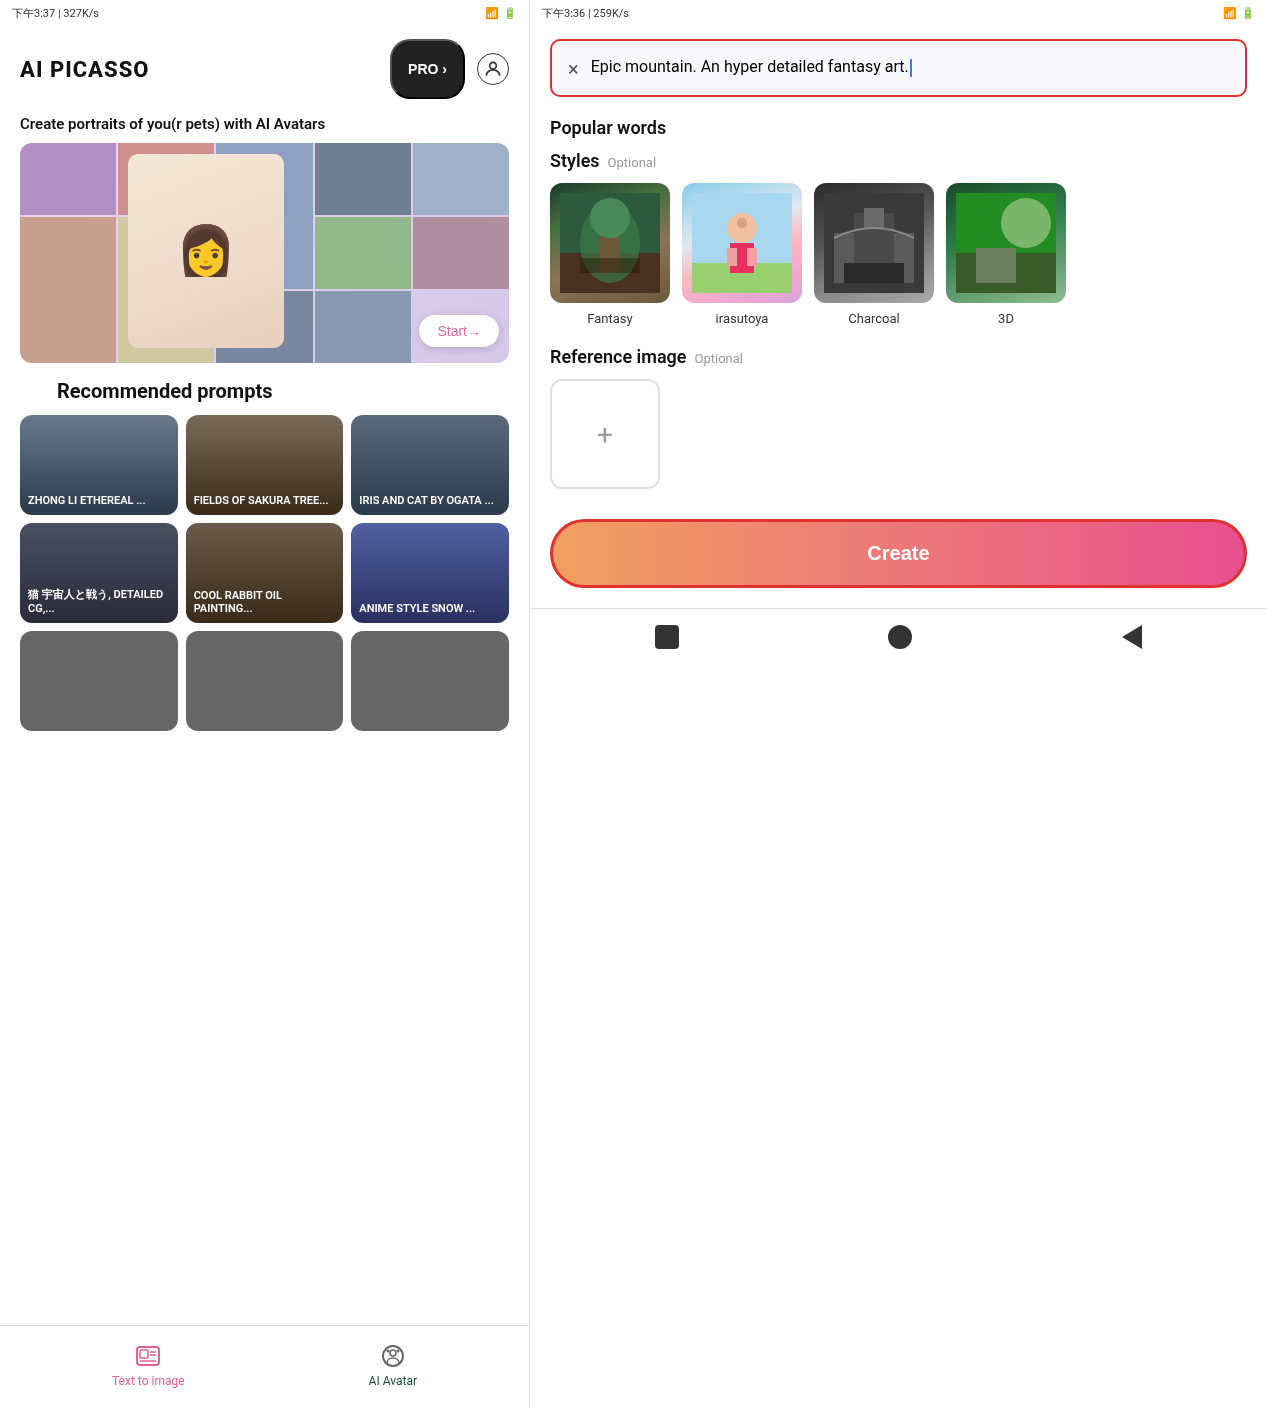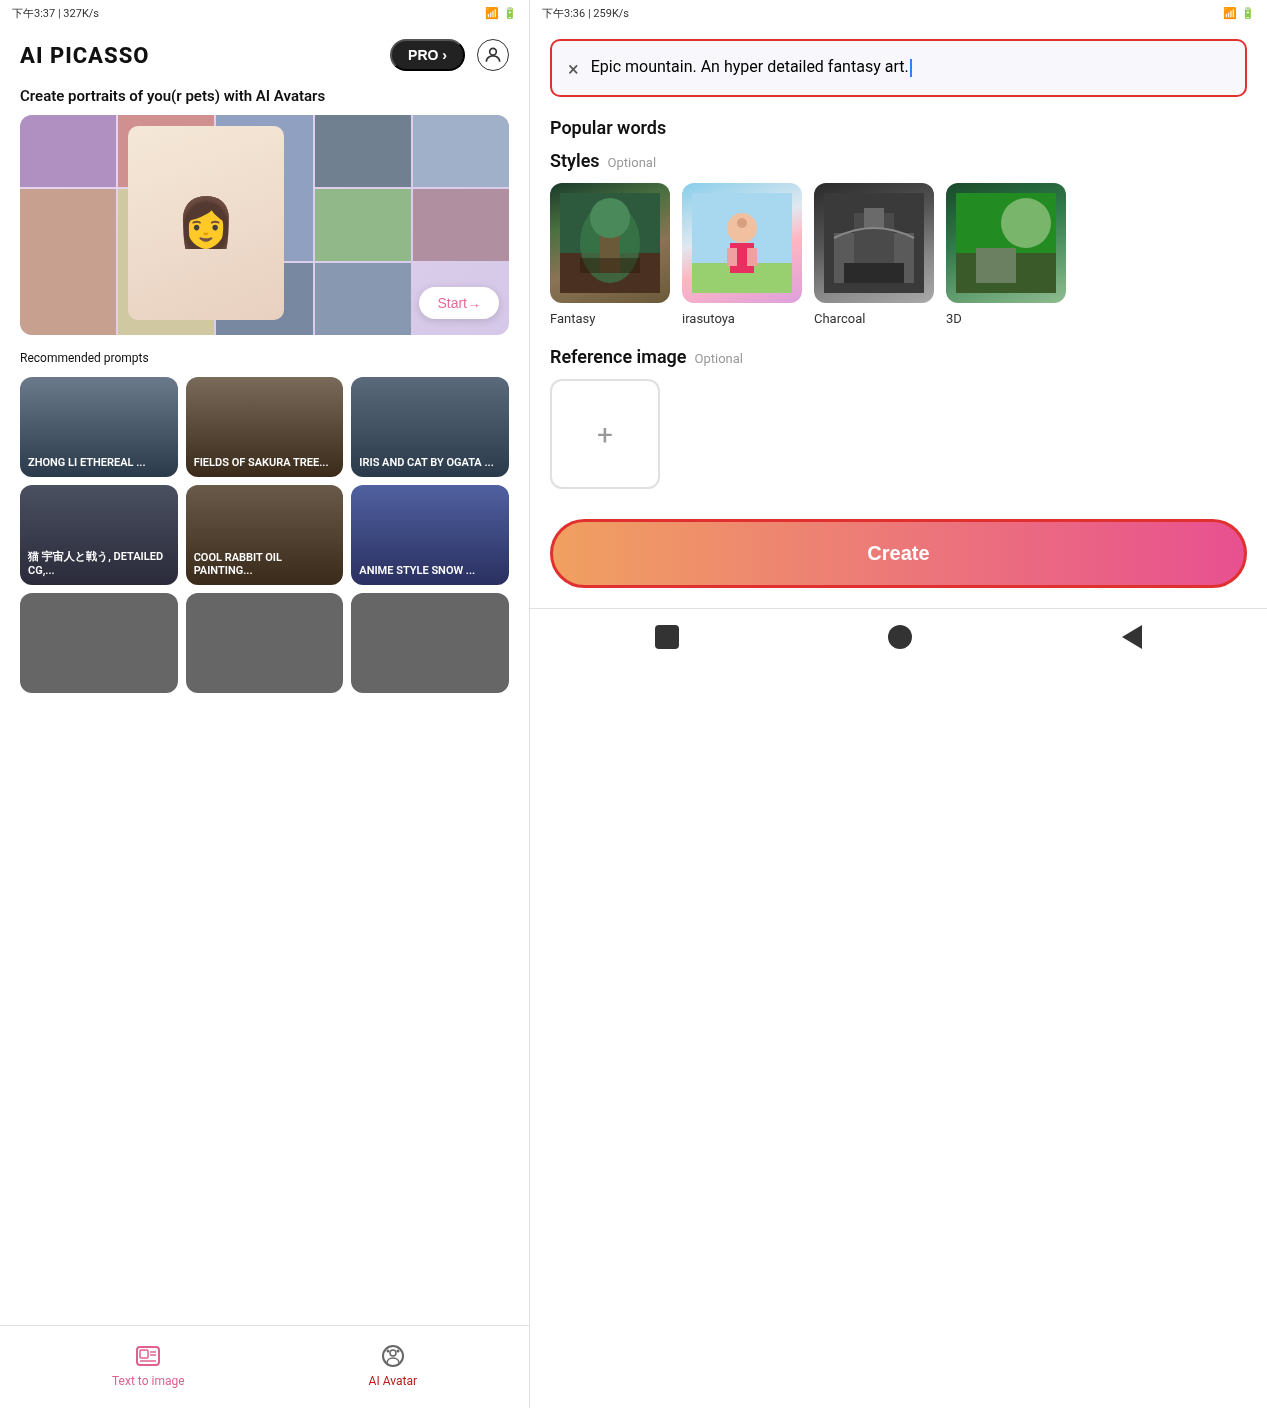--- a/index.html
+++ b/index.html
@@ -54,21 +54,21 @@
     .header-right {
       display: flex;
       align-items: center;
       gap: 12px;
     }
 
     .pro-badge {
       background: #222;
       color: #fff;
       border-radius: 20px;
-      padding: 6px 16px;
+      padding: 20px 16px;
       font-size: 14px;
       font-weight: 600;
       display: flex;
       align-items: center;
       gap: 6px;
     }
 
     .user-icon {
       width: 32px;
       height: 32px;
@@ -160,24 +160,25 @@
       cursor: pointer;
       box-shadow: 0 2px 8px rgba(0,0,0,0.15);
     }
 
     .recommended-section {
       padding: 0 20px;
       flex: 1;
     }
 
     .recommended-title {
-      font-size: 12px;
-      font-weight: 400;
+      font-size: 20px;
+      font-weight: 700;
       color: #111;
       margin-bottom: 12px;
+      margin-left: 37px;
     }
 
     .prompts-grid {
       display: grid;
       grid-template-columns: repeat(3, 1fr);
       gap: 8px;
     }
 
     .prompt-card {
       height: 100px;
@@ -233,21 +234,21 @@
 
     .nav-item.active .nav-label {
       color: #e06090;
     }
 
     .nav-item.active .nav-icon {
       color: #e06090;
     }
 
     .nav-item.inactive .nav-label {
-      color: #b91c1c;
+      color: #14532d;
     }
 
     
     .right-panel {
       flex: 1;
       background: #fff;
       display: flex;
       flex-direction: column;
       padding: 0;
     }
@@ -345,20 +346,21 @@
 
     .styles-scroll {
       display: flex;
       gap: 12px;
       overflow-x: auto;
     }
 
     .style-item {
       display: flex;
       flex-direction: column;
+      align-items: center;
       gap: 8px;
       cursor: pointer;
       flex-shrink: 0;
     }
 
     .style-thumb {
       width: 120px;
       height: 120px;
       border-radius: 12px;
       overflow: hidden;

